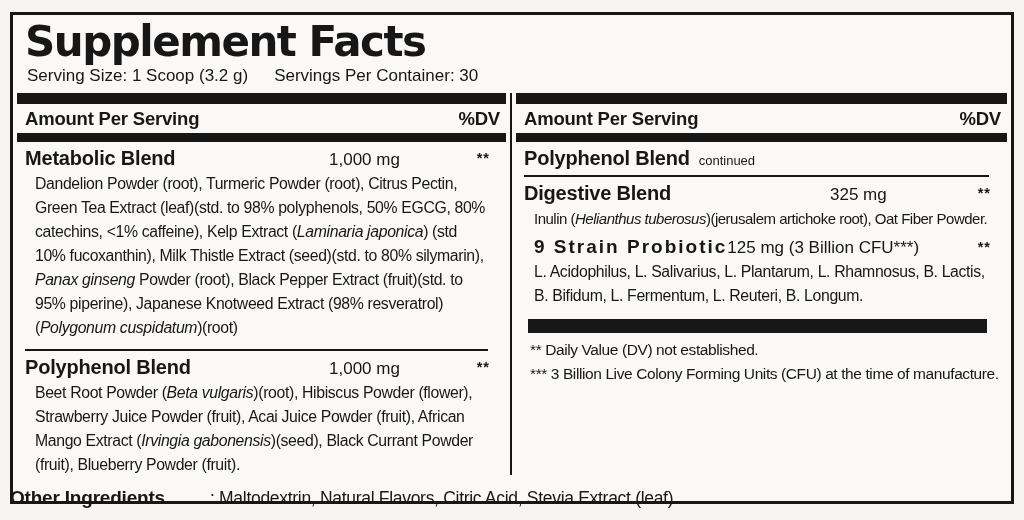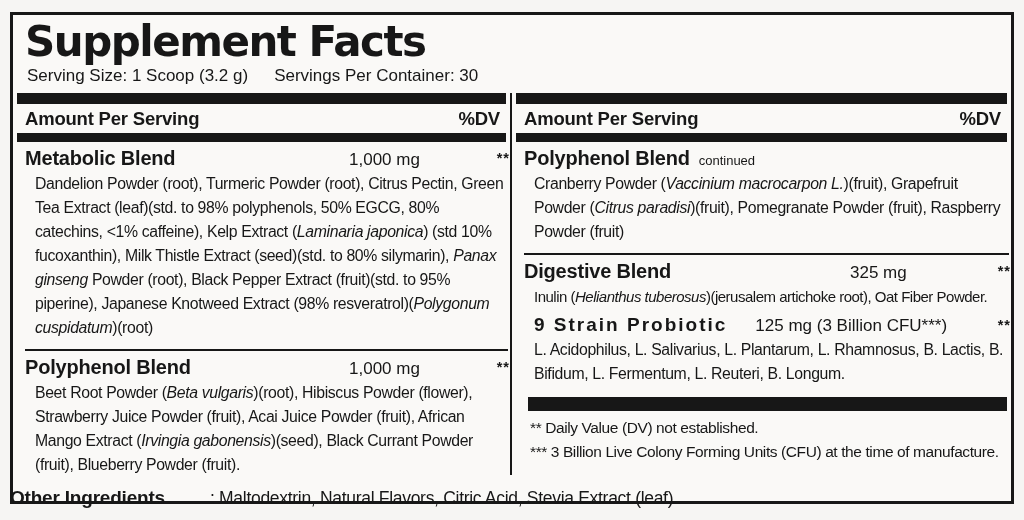--- a/index.html
+++ b/index.html
@@ -39,36 +39,36 @@
   .bar-thick { height:11px; }
   .bar-mid { height:9px; }
   .bar-foot { height:14px; margin:7px 4px 5px; }
   .col-head {
     display:flex; justify-content:space-between; align-items:center;
     font-weight:bold; font-size:18.5px;
     padding:4px 10px 3px 12px;
     letter-spacing:-0.2px;
     border-radius:8px;
   }
-  .col-body { padding:0 0 0 12px; display:flex; flex-direction:column; flex:1; }
+  .col-body { padding:0 20px 0 12px; display:flex; flex-direction:column; flex:1; }
   .sec-head { display:flex; align-items:baseline; padding-top:5px; }
   .sec-name { font-weight:bold; font-size:20px; letter-spacing:-0.2px; flex:1; white-space:nowrap; }
   .cont { font-size:13px; font-weight:normal; margin-left:9px; flex:1; }
   .sec-amt { font-size:17px; width:135px; flex:none; }
   .sec-dv { font-size:14.5px; font-weight:bold; width:26px; text-align:right; flex:none; align-self:flex-start; padding-top:3px; letter-spacing:1px; }
   .desc {
     font-size:15.8px; line-height:24px;
     letter-spacing:-0.35px;
     padding:2px 0 4px 10px;
   }
   .desc .it { font-style:italic; }
   .one-line { white-space:nowrap; font-size:15px; letter-spacing:-0.5px; }
   .prob-head { display:flex; align-items:baseline; padding:1px 0 0 10px; }
   .prob-name { font-weight:bold; font-size:19px; letter-spacing:2px; white-space:nowrap; }
-  .prob-amt { font-size:17px; margin-left:28px; flex:1; white-space:nowrap; }
+  .prob-amt { font-size:17px; margin-left:0; flex:1; white-space:nowrap; }
   .rule { border-top:2px solid #171717; margin:5px 2px 0 0; }
   .footnote { font-size:15.5px; line-height:24px; letter-spacing:-0.4px; padding-left:6px; white-space:nowrap; }
   .other-row { position:absolute; left:10px; top:487px; white-space:nowrap; }
   .other-label { font-weight:bold; font-size:19px; letter-spacing:-0.2px; }
   .other-value { font-size:17.5px; letter-spacing:-0.3px;margin-left:45px; }
 </style>
 </head>
 <body>
 
 <div class="page">
@@ -116,21 +116,20 @@
           <span>Amount Per Serving</span>
           <span>%DV</span>
         </div>
         <div class="bar bar-mid"></div>
 
         <div class="col-body">
           <div class="sec-head">
             <span class="sec-name" style="flex:none">Polyphenol Blend</span>
             <span class="cont">continued</span>
           </div>
-          <div class="desc"><span>Cranberry Powder (</span><span class="it">Vaccinium macrocarpon L.</span><span>)(fruit), Grapefruit Powder (</span><span class="it">Citrus paradisi</span><span>)(fruit), Pomegranate Powder (fruit), Raspberry Powder (fruit)</span></div>
 
           <div class="rule"></div>
 
           <div class="sec-head">
             <span class="sec-name">Digestive Blend</span>
             <span class="sec-amt">325 mg</span>
             <span class="sec-dv">**</span>
           </div>
           <div class="desc one-line"><span>Inulin (</span><span class="it">Helianthus tuberosus</span><span>)(jerusalem artichoke root), Oat Fiber Powder.</span></div>
 

